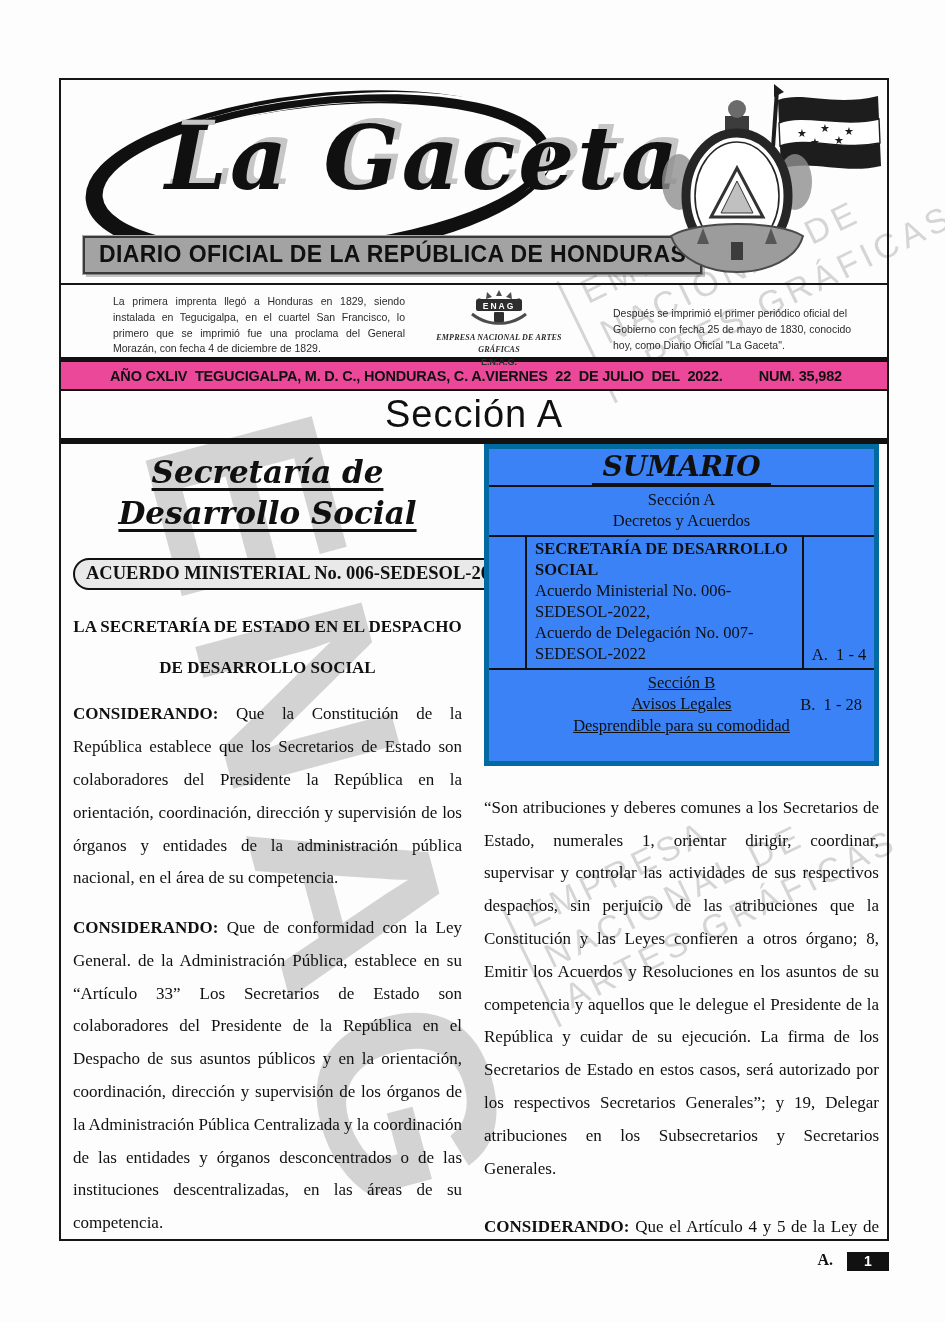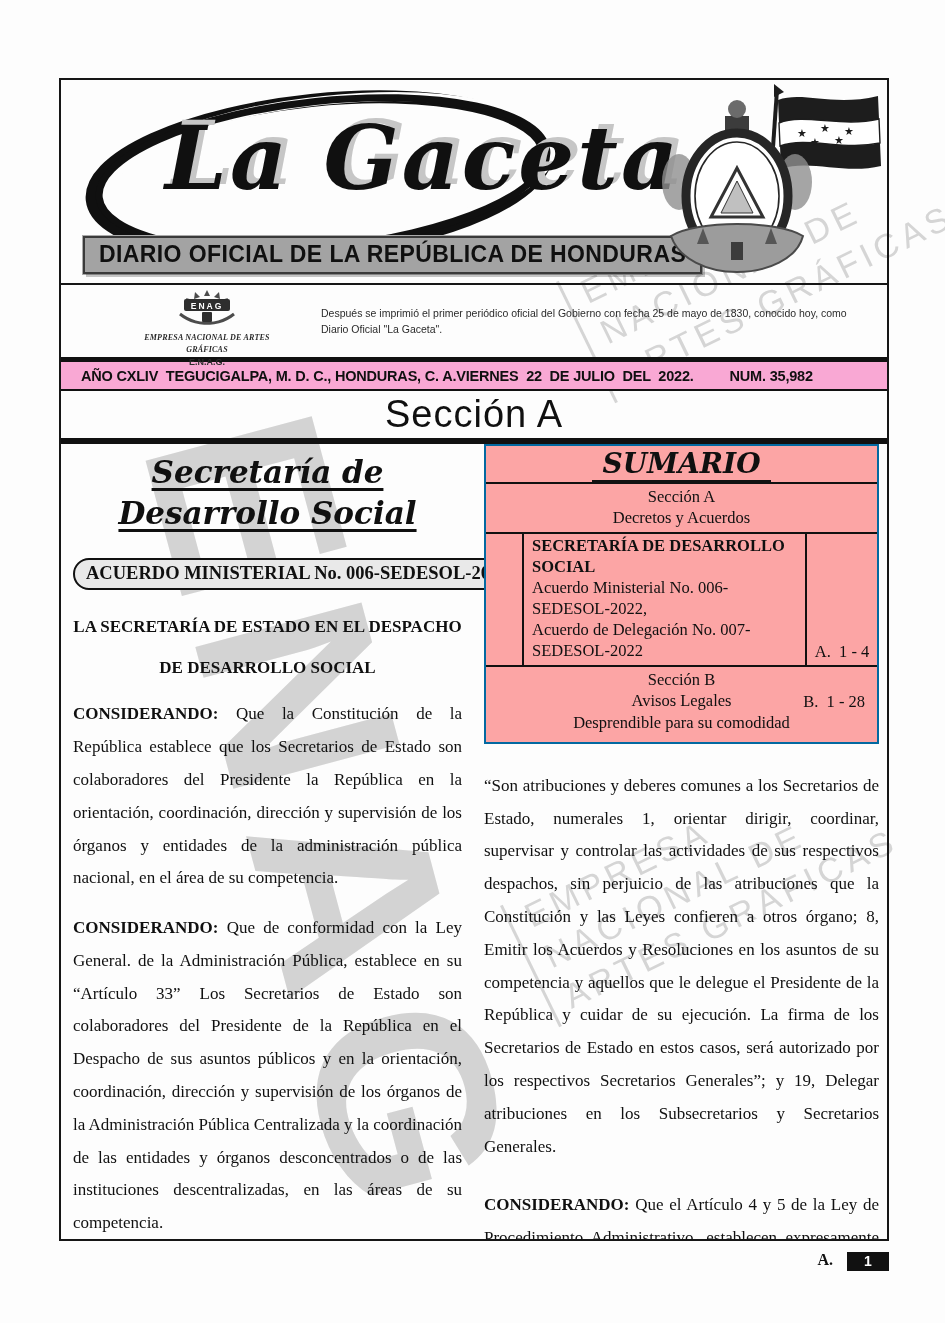--- a/index.html
+++ b/index.html
@@ -38,22 +38,22 @@
                 padding:9px 16px 0 52px; box-sizing:border-box;
                 font-family:"Liberation Sans", sans-serif; font-size:10.5px; line-height:1.5; color:#2b2b2b; }
   .sp-left  { width:292px; text-align:justify; }
   .sp-center{ width:168px; margin:0 10px; text-align:center; position:relative; top:-4px; }
   .sp-right { flex:1; padding-left:8px; }
   .enag-name { font-family:"Liberation Serif", serif; font-style:italic; font-weight:bold;
                font-size:8px; letter-spacing:.2px; margin-top:1px; }
   .enag-abbr { font-weight:bold; font-size:9px; }
 
   
-  .datebar { height:29px; background:#f9a8d4; border-bottom:2px solid #111; box-sizing:border-box;
-             display:flex; justify-content:flex-start; align-items:center; padding:0 16px 0 20px;
+  .datebar { height:29px; background:#ec4899; border-bottom:2px solid #111; box-sizing:border-box;
+             display:flex; justify-content:center; align-items:center; padding:0 16px 0 20px;
              font-family:"Liberation Sans", sans-serif; font-weight:bold; font-size:14.5px;
              letter-spacing:-.2px; }
   .datebar span { white-space:pre; }
   .datebar .right-group { display:flex; gap:36px; }
 
   
   .section-band { height:47px; border-bottom:6px solid #111; display:flex; align-items:center;
                   justify-content:center; font-family:"Liberation Sans", sans-serif; font-size:38px;
                   letter-spacing:1px; }
 
@@ -73,35 +73,35 @@
   .subhead-1 { margin-top:26px; }
   .subhead-2 { margin-top:20px; }
 
   .para { margin-top:20px; font-size:17px; line-height:1.93; text-align:justify; }
   .para + .para { margin-top:10px; }
   .para b { font-weight:bold; }
   .col-right .para-first { margin-top:26px; }
   .col-right .para + .para { margin-top:26px; }
 
   
-  .sumario { border:2px solid #0369a1; background:#fca5a5; }
+  .sumario { border:5px solid #0369a1; background:#3b82f6; }
   .sumario-title { text-align:center; padding:1px 0 2px; }
   .sumario-title span { font-family:"DejaVu Serif", serif; font-style:italic; font-weight:bold;
                         font-size:28px; border-bottom:3px solid #111; padding:0 10px 0; }
   .sum-secA { border-top:2px solid #111; text-align:center; font-size:16.5px; line-height:1.3;
               padding:2px 0 3px; }
   .sum-entry { border-top:2px solid #111; border-bottom:2px solid #111; display:flex; }
   .sum-entry .cell-indent { width:36px; border-right:2px solid #111; }
   .sum-entry .cell-main { flex:1; padding:1px 4px 3px 8px; font-size:16.5px; line-height:1.28; }
   .sum-entry .cell-main .t { font-weight:bold; }
   .sum-entry .cell-pages { width:70px; border-left:2px solid #111; display:flex;
                            align-items:flex-end; justify-content:center; padding-bottom:3px;
                            font-size:16.5px; white-space:pre; }
   .sum-secB { position:relative; text-align:center; font-size:16.5px; line-height:1.32;
-              padding:2px 0 8px; }
+              padding:2px 0 24px;text-decoration:underline; }
   .sum-secB .pages { position:absolute; right:12px; top:24px; white-space:pre; }
 
   
   .footer { position:absolute; left:59px; top:1251px; width:830px; z-index:1; text-align:right;
             font-weight:bold; font-size:16px; }
   .page-box { display:inline-block; width:42px; margin-left:10px; background:#111; color:#fff;
               font-family:"Liberation Sans", sans-serif; font-weight:bold; font-size:14px;
               line-height:19px; text-align:center; vertical-align:middle; }
 </style>
 </head>
@@ -166,20 +166,21 @@
         <polygon points="52,160 58,144 64,160" fill="#565656"></polygon>
         <polygon points="120,160 126,144 132,160" fill="#565656"></polygon>
       </svg>
 
       <div class="diario-box">
         <span>DIARIO OFICIAL DE LA REPÚBLICA DE HONDURAS</span>
       </div>
     </div>
 
     <div class="smallprint">
+      <p class="sp-left" style="margin:0">La primera imprenta llegó a Honduras en 1829, siendo instalada en Tegucigalpa, en el cuartel San Francisco, lo primero que se imprimió fue una proclama del General Morazán, con fecha 4 de diciembre de 1829.</p>
       <div class="sp-center">
         <svg width="78" height="36" viewBox="0 0 78 36">
           <g fill="#4c4c4c">
             <polygon points="39,0 42,6 36,6"></polygon>
               <polygon points="27,2 32,7 26,9"></polygon>
               <polygon points="51,2 52,9 46,7"></polygon>
             <polygon points="18,8 25,10 21,14"></polygon>
               <polygon points="60,8 57,14 53,10"></polygon>
           </g>
           <rect x="16" y="9" width="46" height="12" rx="2" fill="#2e2e2e"></rect>

